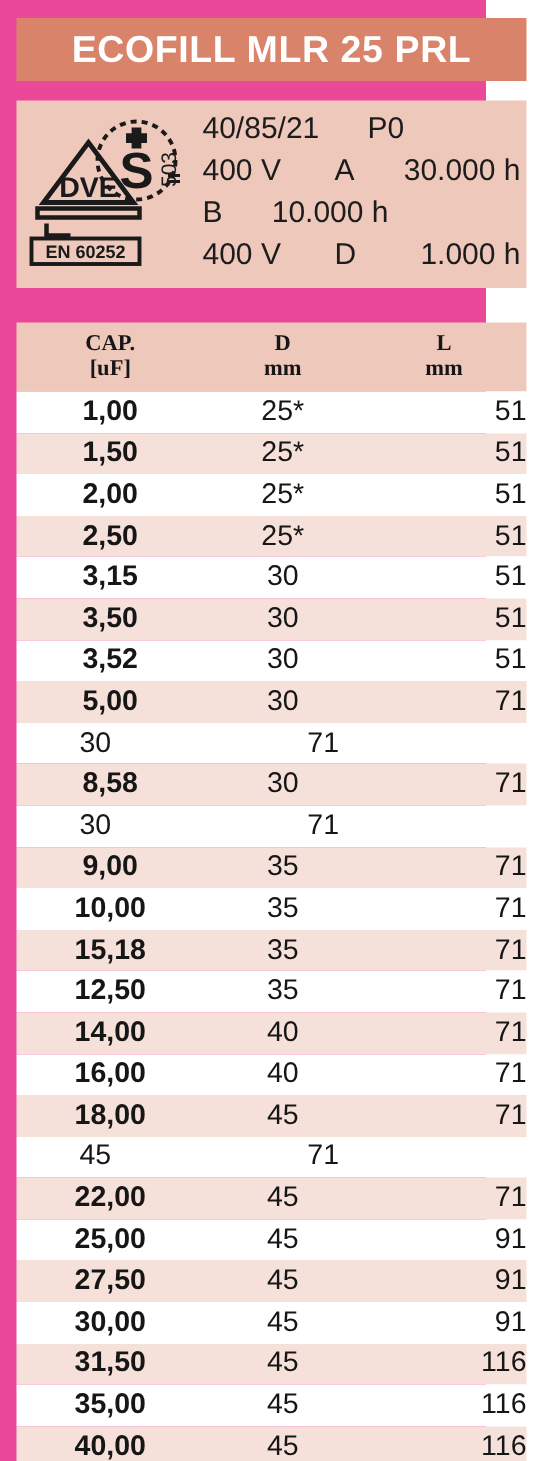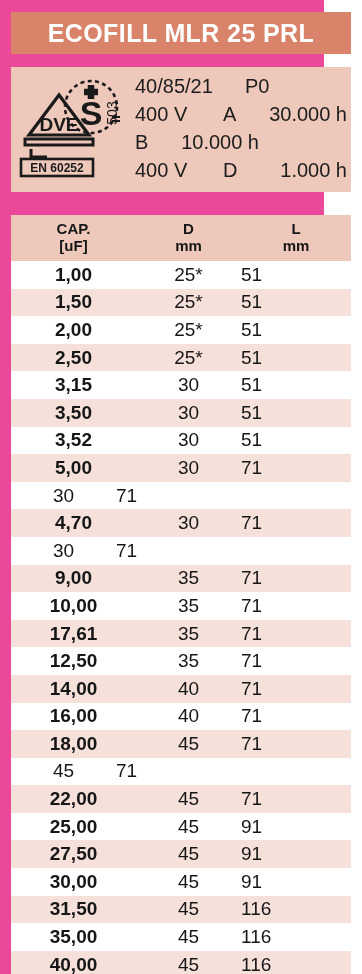--- a/index.html
+++ b/index.html
@@ -111,38 +111,39 @@
   .thead {
     height: 46px;
     background: #eec8bb;
     align-items: center;
   }
   .thead .cell {
     font-weight: bold;
     font-size: 15px;
     line-height: 1.12;
     text-align: center;
+    font-family: Liberation Serif, serif;
   }
   .thead .cell .l2 { display: block; text-align: center; }
   .striped { background: #f5e1da; }
   .plain { background: #ffffff; }
 
   .cell { display: block; }
   .c-cap {
     width: 125px;
     text-align: center;
     font-weight: bold;
   }
   .c-d {
     width: 105px;
     text-align: center;
   }
   .c-l {
     width: 110px;
-    text-align: left;
+    text-align: right;
   }
 </style>
 </head>
 <body>
 
 <div class="page">
 
   <div class="title-banner">
     <span class="title-text">ECOFILL MLR 25 PRL</span>
   </div>
@@ -247,40 +248,40 @@
         <div class="trow striped">
           <span class="cell c-cap">5,00</span>
           <span class="cell c-d">30</span>
           <span class="cell c-l">71</span>
         </div>
         <div class="trow plain">
           <span class="cell c-d">30</span>
           <span class="cell c-l">71</span>
         </div>
         <div class="trow striped">
-          <span class="cell c-cap">4,70</span>
+          <span class="cell c-cap">8,58</span>
           <span class="cell c-d">30</span>
           <span class="cell c-l">71</span>
         </div>
         <div class="trow plain">
           <span class="cell c-d">30</span>
           <span class="cell c-l">71</span>
         </div>
         <div class="trow striped">
           <span class="cell c-cap">9,00</span>
           <span class="cell c-d">35</span>
           <span class="cell c-l">71</span>
         </div>
         <div class="trow plain">
           <span class="cell c-cap">10,00</span>
           <span class="cell c-d">35</span>
           <span class="cell c-l">71</span>
         </div>
         <div class="trow striped">
-          <span class="cell c-cap">17,61</span>
+          <span class="cell c-cap">15,18</span>
           <span class="cell c-d">35</span>
           <span class="cell c-l">71</span>
         </div>
         <div class="trow plain">
           <span class="cell c-cap">12,50</span>
           <span class="cell c-d">35</span>
           <span class="cell c-l">71</span>
         </div>
         <div class="trow striped">
           <span class="cell c-cap">14,00</span>

